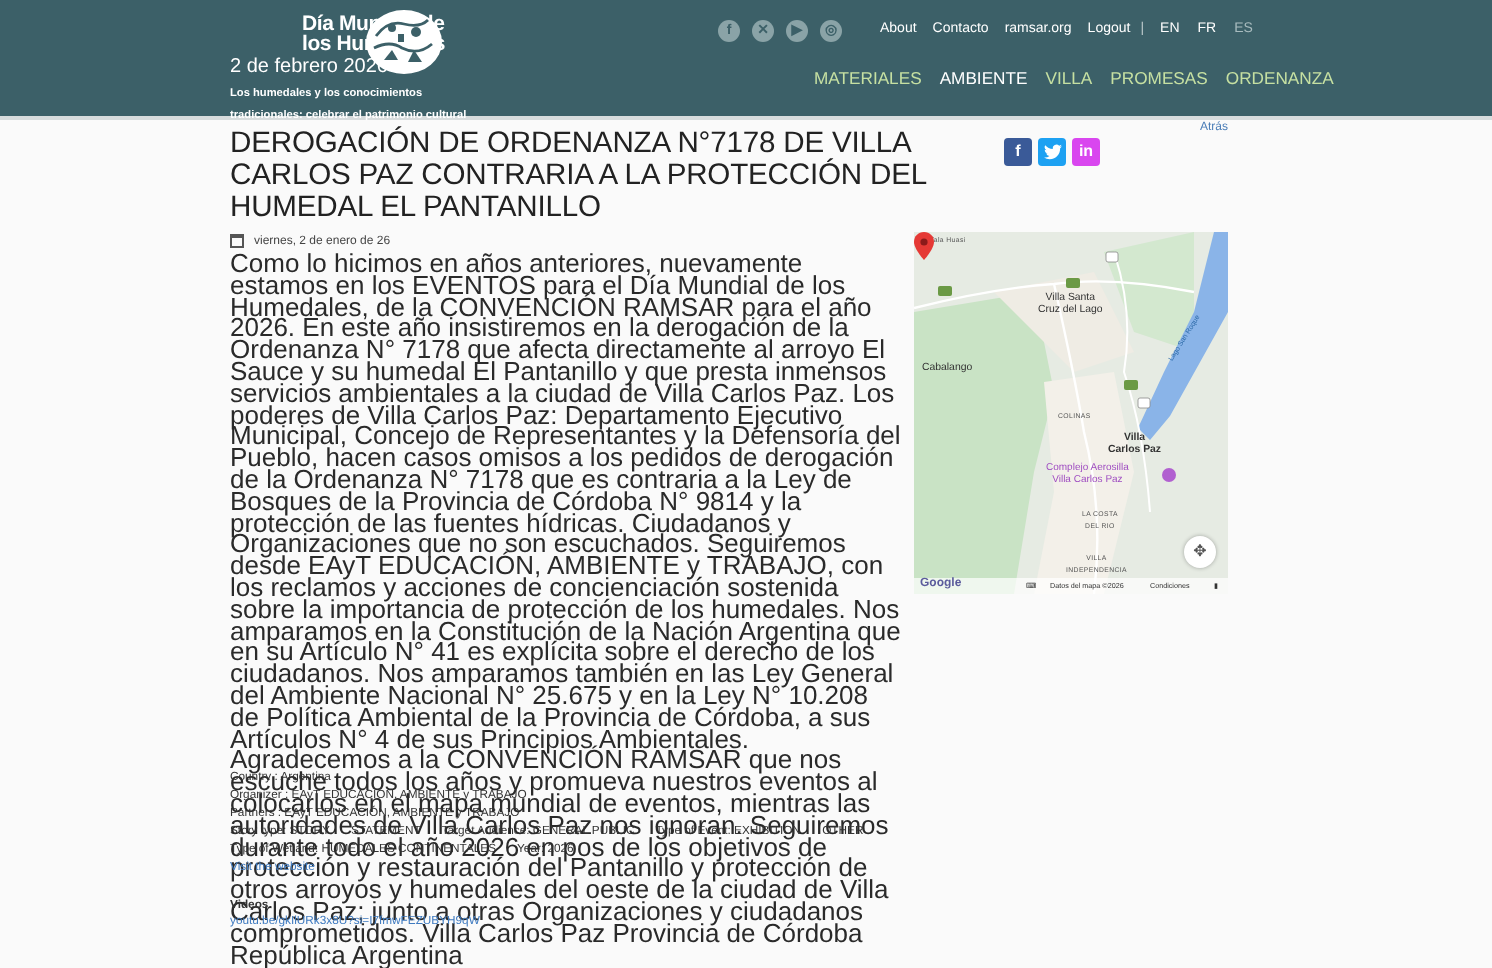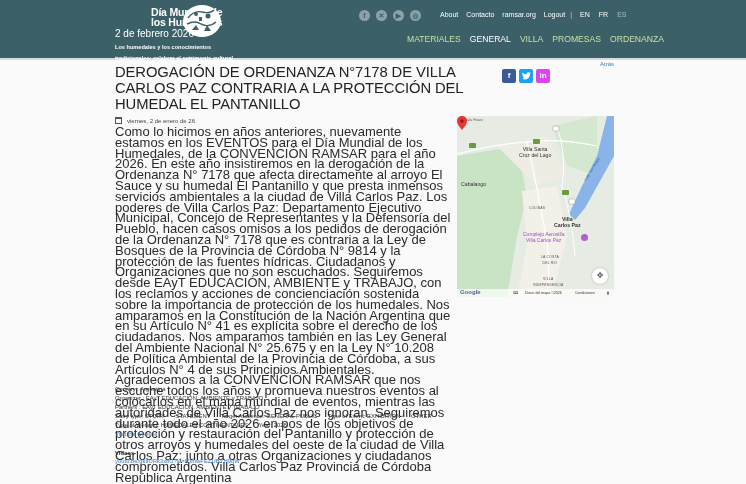--- a/index.html
+++ b/index.html
@@ -98,21 +98,21 @@
     <a>ramsar.org</a>
     <a>Logout</a>
     <span class="sep">|</span>
     <a class="lang">EN</a>
     <a class="lang">FR</a>
     <a class="lang active">ES</a>
   </div>
 
   <div class="main-nav">
     <a>MATERIALES</a>
-    <a class="active">GENERAL</a>
+    <a class="active">AMBIENTE</a>
     <a>VILLA</a>
     <a>PROMESAS</a>
     <a>ORDENANZA</a>
   </div>
 </div>
 
 <a class="back-link">Atrás</a>
 <h1 class="title">DEROGACIÓN DE ORDENANZA N°7178 DE VILLA CARLOS PAZ CONTRARIA A LA PROTECCIÓN DEL HUMEDAL EL PANTANILLO</h1>
 
 <div class="share">

